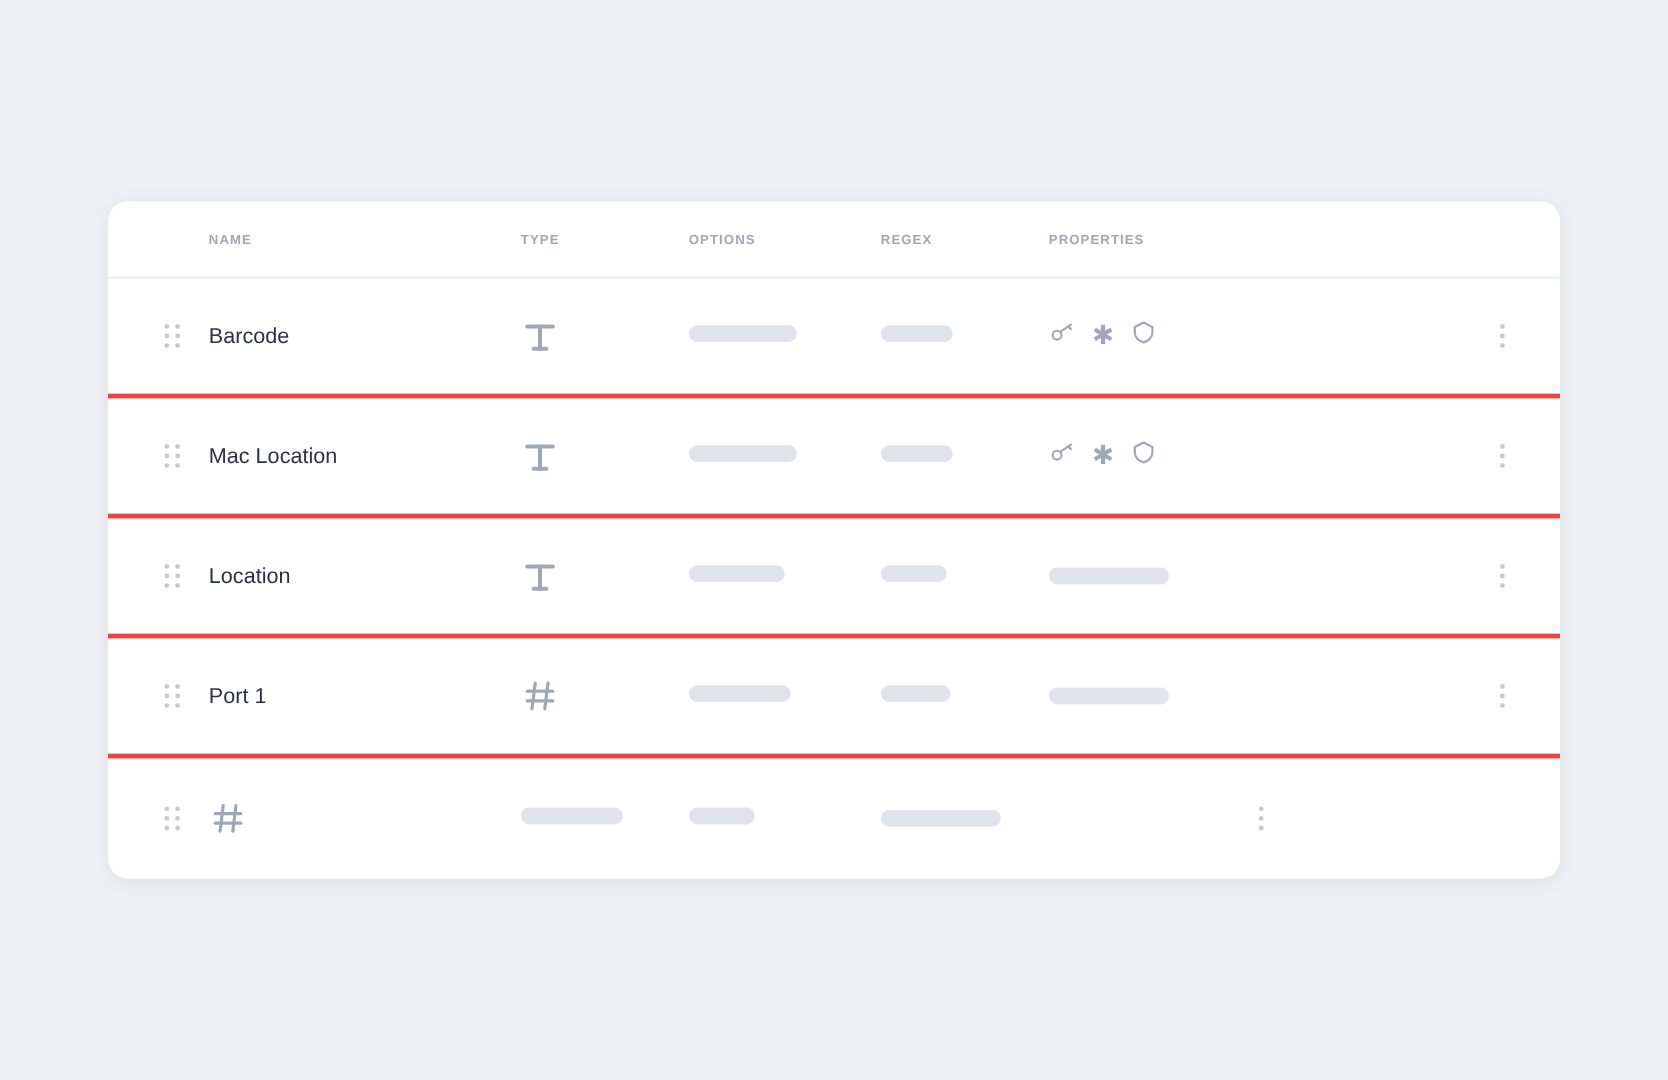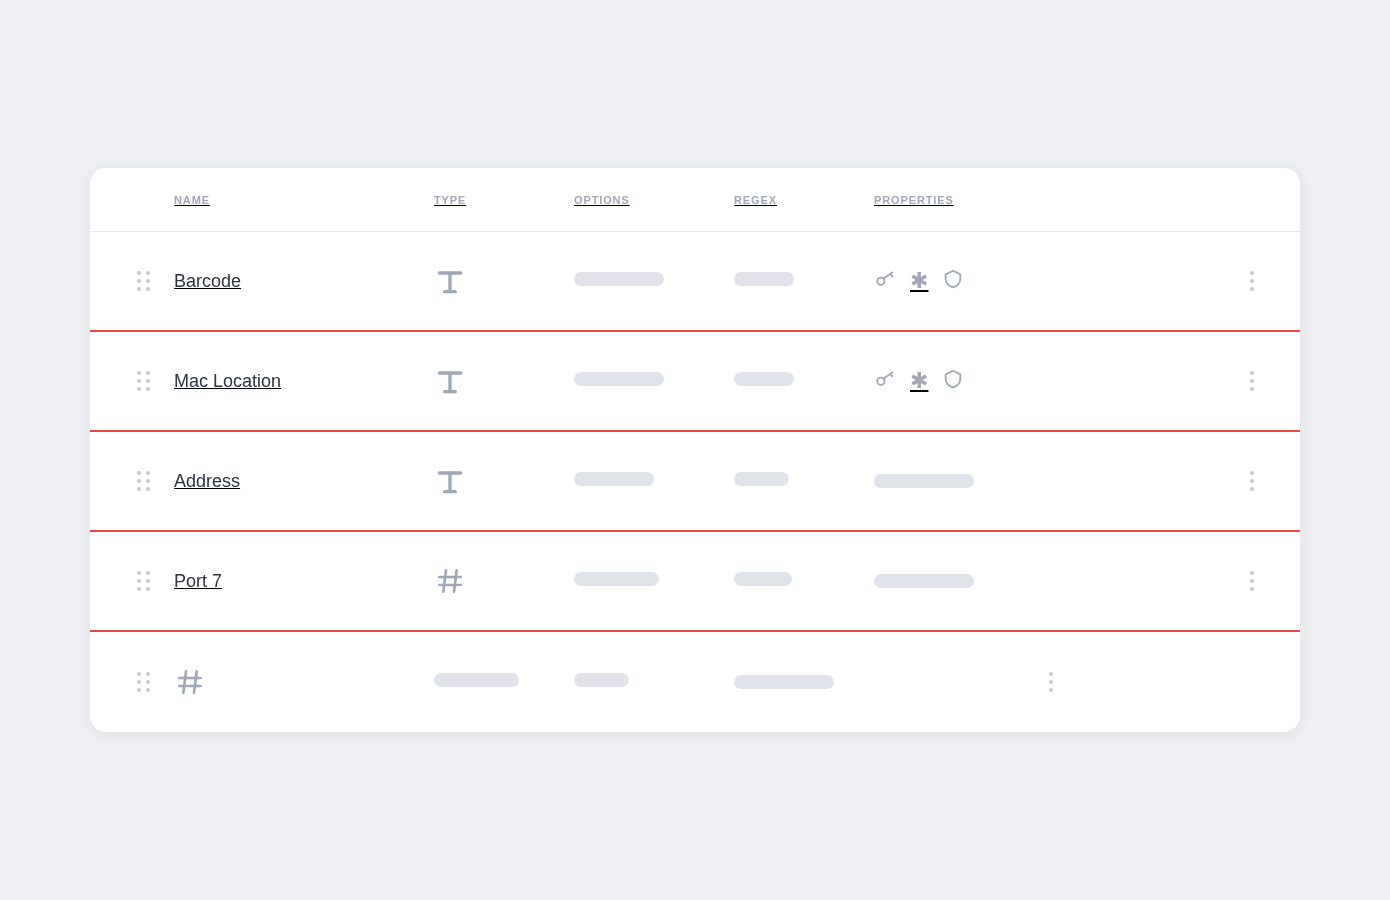--- a/index.html
+++ b/index.html
@@ -12,21 +12,20 @@
       min-height: 100vh;
       font-family: -apple-system, BlinkMacSystemFont, 'Segoe UI', sans-serif;
     }
 
     .table-card {
       background: #fff;
       border-radius: 16px;
       box-shadow: 0 2px 16px rgba(0,0,0,0.07);
       width: 1210px;
       overflow: hidden;
-      text-decoration: underline;
     }
 
     .table-header {
       display: grid;
       grid-template-columns: 60px 260px 140px 160px 140px 1fr 48px;
       padding: 0 24px;
       border-bottom: 1px solid #e8eaed;
       height: 64px;
       align-items: center;
     }
@@ -38,21 +37,21 @@
       color: #a0a7b5;
       text-transform: uppercase;
     }
 
     .col-header.drag {  }
 
     .table-row {
       display: grid;
       grid-template-columns: 60px 260px 140px 160px 140px 1fr 48px;
       padding: 0 24px;
-      border-bottom: 2px solid #ef4444;
+      border-bottom: 4px solid #ef4444;
       height: 100px;
       align-items: center;
     }
 
     .table-row:last-child {
       border-bottom: none;
     }
 
     .drag-handle {
       display: flex;
@@ -242,21 +241,21 @@
     <div class="drag-handle">
       <div class="drag-dots">
         <div class="drag-dot"></div>
             <div class="drag-dot"></div>
             <div class="drag-dot"></div>
             <div class="drag-dot"></div>
             <div class="drag-dot"></div>
             <div class="drag-dot"></div>
       </div>
     </div>
-  <div class="field-name">Address</div>
+  <div class="field-name">Location</div>
       <div class="type-icon">
         <svg class="type-svg" viewBox="0 0 24 24">
           <line x1="4" y1="6" x2="20" y2="6" stroke="#a0a7b5" stroke-width="2.5" stroke-linecap="round"></line>
           <line x1="12" y1="6" x2="12" y2="20" stroke="#a0a7b5" stroke-width="2.5" stroke-linecap="round"></line>
           <line x1="8" y1="20" x2="16" y2="20" stroke="#a0a7b5" stroke-width="2.5" stroke-linecap="round"></line>
         </svg>
       </div>
         <div><span class="pill" style="width:80px"></span></div>
         <div><span class="pill" style="width:55px"></span></div>
         <div class="props-cell">
@@ -272,21 +271,21 @@
     <div class="drag-handle">
       <div class="drag-dots">
         <div class="drag-dot"></div>
             <div class="drag-dot"></div>
             <div class="drag-dot"></div>
             <div class="drag-dot"></div>
             <div class="drag-dot"></div>
             <div class="drag-dot"></div>
       </div>
     </div>
-  <div class="field-name">Port 7</div>
+  <div class="field-name">Port 1</div>
       <div class="type-icon">
         <svg class="type-svg" viewBox="0 0 24 24">
           <line x1="4" y1="9" x2="20" y2="9" stroke="#a0a7b5" stroke-width="2" stroke-linecap="round"></line>
           <line x1="4" y1="15" x2="20" y2="15" stroke="#a0a7b5" stroke-width="2" stroke-linecap="round"></line>
           <line x1="9" y1="4" x2="7" y2="20" stroke="#a0a7b5" stroke-width="2" stroke-linecap="round"></line>
           <line x1="17" y1="4" x2="15" y2="20" stroke="#a0a7b5" stroke-width="2" stroke-linecap="round"></line>
         </svg>
       </div>
         <div><span class="pill" style="width:85px"></span></div>
         <div><span class="pill" style="width:58px"></span></div>

